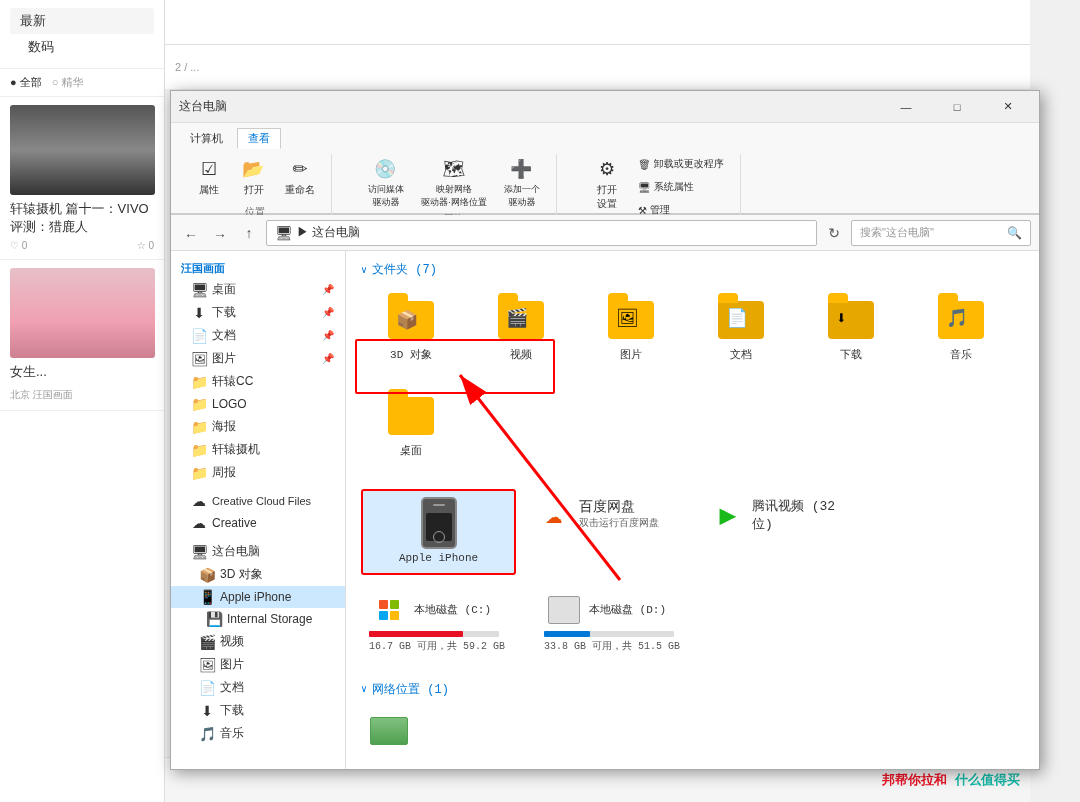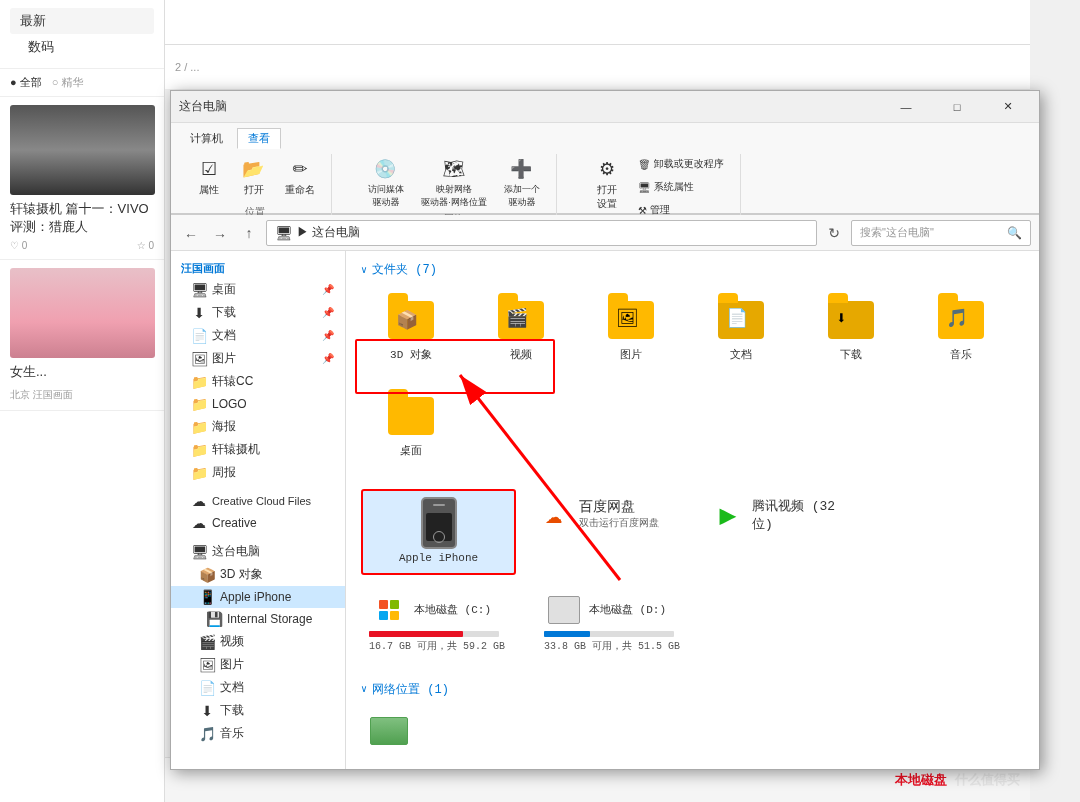--- a/index.html
+++ b/index.html
@@ -1060,15 +1060,15 @@
       <polygon points="0 0, 10 3.5, 0 7" fill="#ff0000"></polygon>
     </marker>
   </defs>
   <line x1="620" y1="580" x2="460" y2="375" stroke="#ff0000" stroke-width="3" marker-end="url(#arrowhead)"></line>
 </svg>
 
 <div class="bottom-bar">
 </div>
 
 <div class="bottom-logo">
-  <span>本地磁盘</span>
-  <span style="color:#e5e5e5;font-weight:bold;margin-left:8px;">什么值得买</span>
+  <span>邦帮你拉和</span>
+  <span style="color:#14b8a6;font-weight:bold;margin-left:8px;">什么值得买</span>
 </div>
 
 </body></html>

